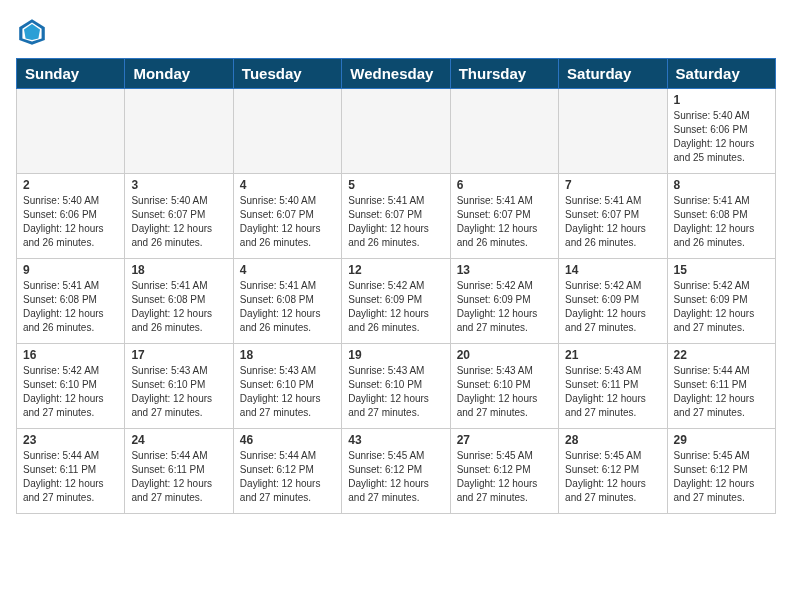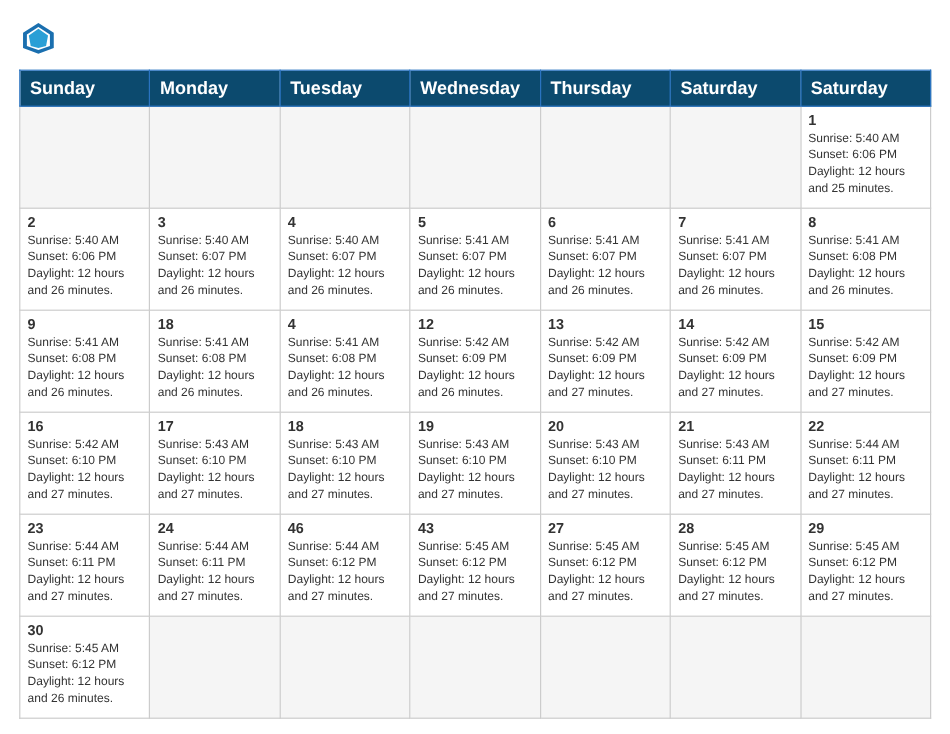--- a/index.html
+++ b/index.html
@@ -308,28 +308,14 @@
 Sunset: 6:12 PM
 Daylight: 12 hours and 27 minutes.</div>
         </td>
         <td>
           <span class="day-num">29</span>
           <div class="day-info">Sunrise: 5:45 AM
 Sunset: 6:12 PM
 Daylight: 12 hours and 27 minutes.</div>
         </td>
       </tr>
-      <tr class="week-row">
-        <td>
-          <span class="day-num">30</span>
-          <div class="day-info">Sunrise: 5:45 AM
-Sunset: 6:12 PM
-Daylight: 12 hours and 26 minutes.</div>
-        </td>
-        <td class="empty"></td>
-        <td class="empty"></td>
-        <td class="empty"></td>
-        <td class="empty"></td>
-        <td class="empty"></td>
-        <td class="empty"></td>
-      </tr>
     </tbody>
 </table>
 
 </body></html>

